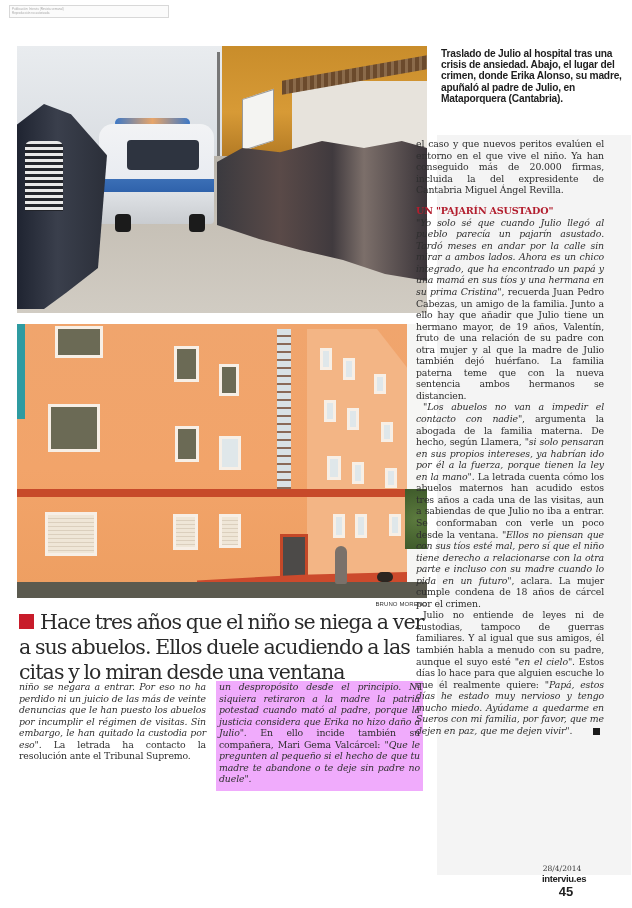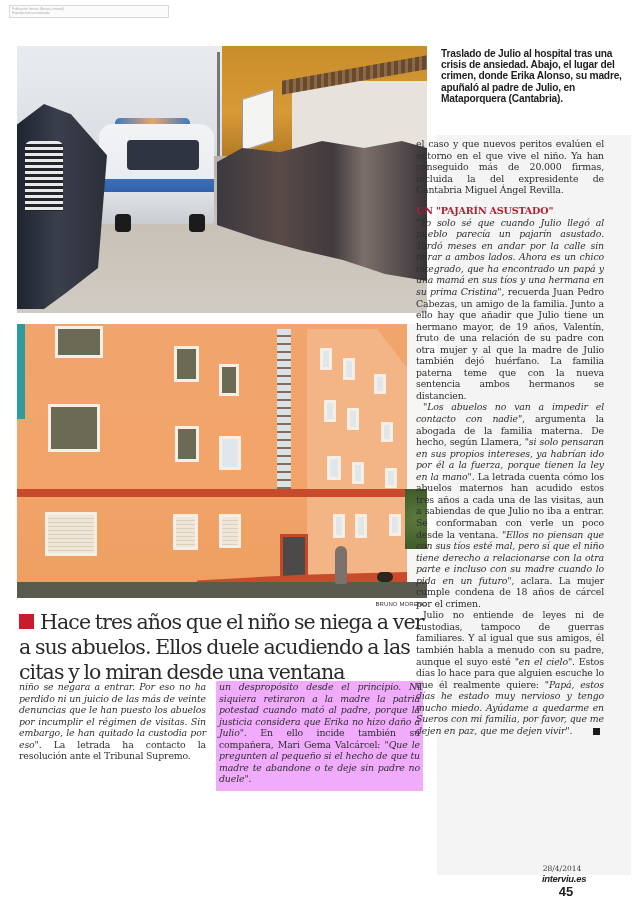--- a/index.html
+++ b/index.html
@@ -116,21 +116,21 @@
     .endmark { display:inline-block; width: 7px; height: 7px; background:#1a1a1a; float: right; margin-top: 3px; margin-right: 4px; }
 
     
     .footer {
       position: absolute; left: 500px; top: 883px; width: 128px; height: 16px;
       display: flex; align-items: center; justify-content: flex-end;
       font-family: "DejaVu Serif", serif; color: #222; flex-direction: column;
     }
     .footer .date { font-size: 7.5px; color:#333; padding-right: 4px; }
     .footer .sep { width: 1px; height: 15px; background:#222; }
-    .footer .site { font-family: "Liberation Sans", sans-serif; font-weight: bold; font-style: italic; font-size: 9.5px; padding: 0 4px; letter-spacing:-0.3px; }
+    .footer .site { font-family: "Liberation Sans", sans-serif; font-weight: bold; font-size: 9.5px; padding: 0 4px; letter-spacing:-0.3px; }
     .footer .page { font-family: "Liberation Sans", sans-serif; font-weight: bold; font-size: 13px; padding-left: 4px; }
   </style>
 </head>
 <body>
 
 <div class="top-note">
   <div>Publicación: Interviu (Revista semanal)</div>
   <div>Reproducción no autorizada</div>
 </div>
 

